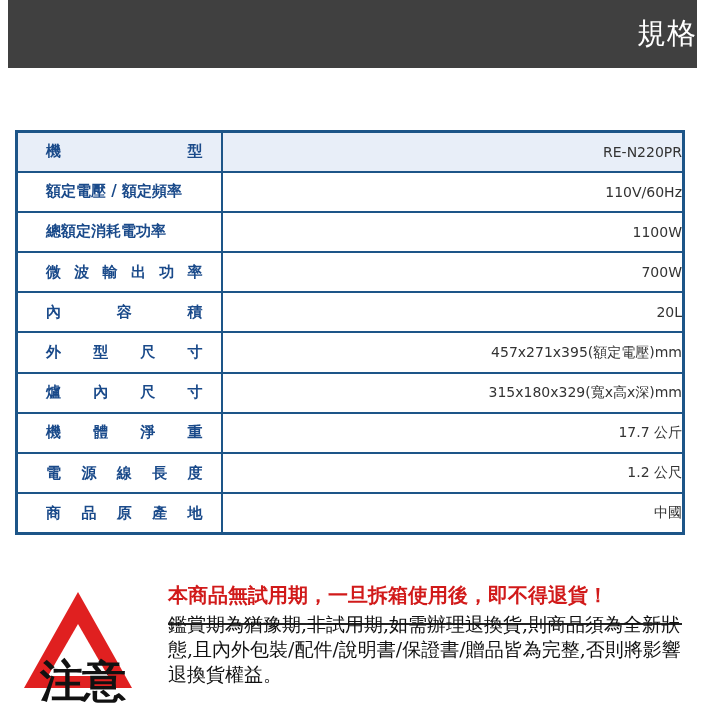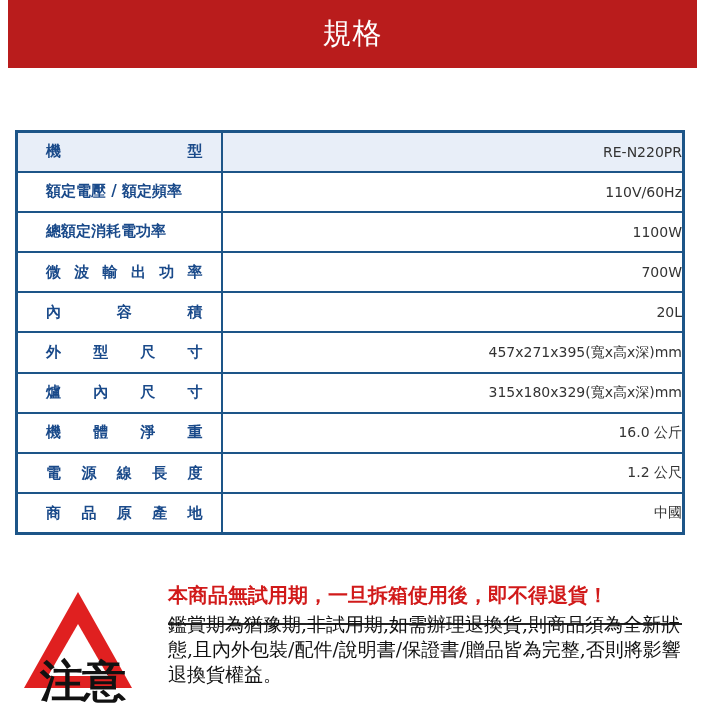--- a/index.html
+++ b/index.html
@@ -2,21 +2,21 @@
 <html><head>
   <meta charset="utf-8">
   <style>
     html, body { margin: 0; padding: 0; }
     body {
       width: 706px; height: 706px; background: #ffffff; position: relative; overflow: hidden;
       font-family: "DejaVu Sans", "Liberation Sans", sans-serif;
     }
     .banner {
       position: absolute; left: 8px; top: 0; width: 689px; height: 68px;
-      background: #b91c1c; display: flex; align-items: center; justify-content: center;
+      background: #404040; display: flex; align-items: center; justify-content: flex-end;
     }
     .banner-title { color: #ffffff; font-size: 29px; letter-spacing: 1px; }
     .spec-table {
       position: absolute; left: 15px; top: 130px; width: 670px; height: 405px;
       border: 3px solid #1d5588; box-sizing: border-box; border-collapse: collapse;
       background: #fff;
     }
     .spec-table td {
       border: 2px solid #1d5588; height: 38px; padding: 0; box-sizing: border-box;
     }
@@ -104,21 +104,21 @@
       </tr>
       <tr>
         <td class="label-cell">
           <div class="label">
             <span>外</span>
             <span>型</span>
             <span>尺</span>
             <span>寸</span>
           </div>
         </td>
-        <td class="value-cell">457x271x395(寬x高x深)mm</td>
+        <td class="value-cell">457x271x395(額定電壓)mm</td>
       </tr>
       <tr>
         <td class="label-cell">
           <div class="label">
             <span>爐</span>
             <span>內</span>
             <span>尺</span>
             <span>寸</span>
           </div>
         </td>
@@ -126,21 +126,21 @@
       </tr>
       <tr>
         <td class="label-cell">
           <div class="label">
             <span>機</span>
             <span>體</span>
             <span>淨</span>
             <span>重</span>
           </div>
         </td>
-        <td class="value-cell">16.0 公斤</td>
+        <td class="value-cell">17.7 公斤</td>
       </tr>
       <tr>
         <td class="label-cell">
           <div class="label">
             <span>電</span>
             <span>源</span>
             <span>線</span>
             <span>長</span>
             <span>度</span>
           </div>

